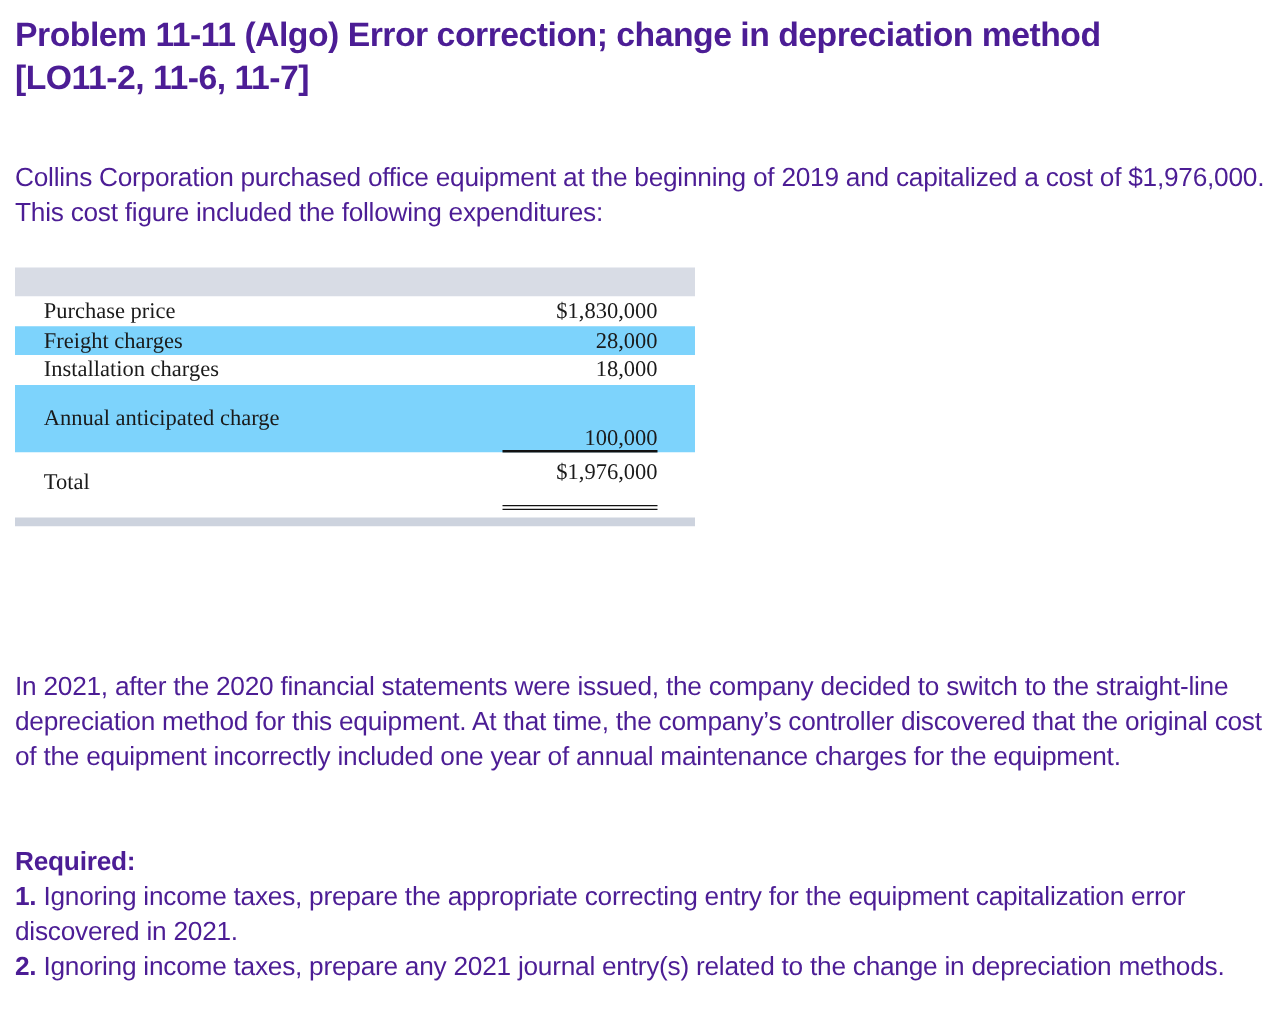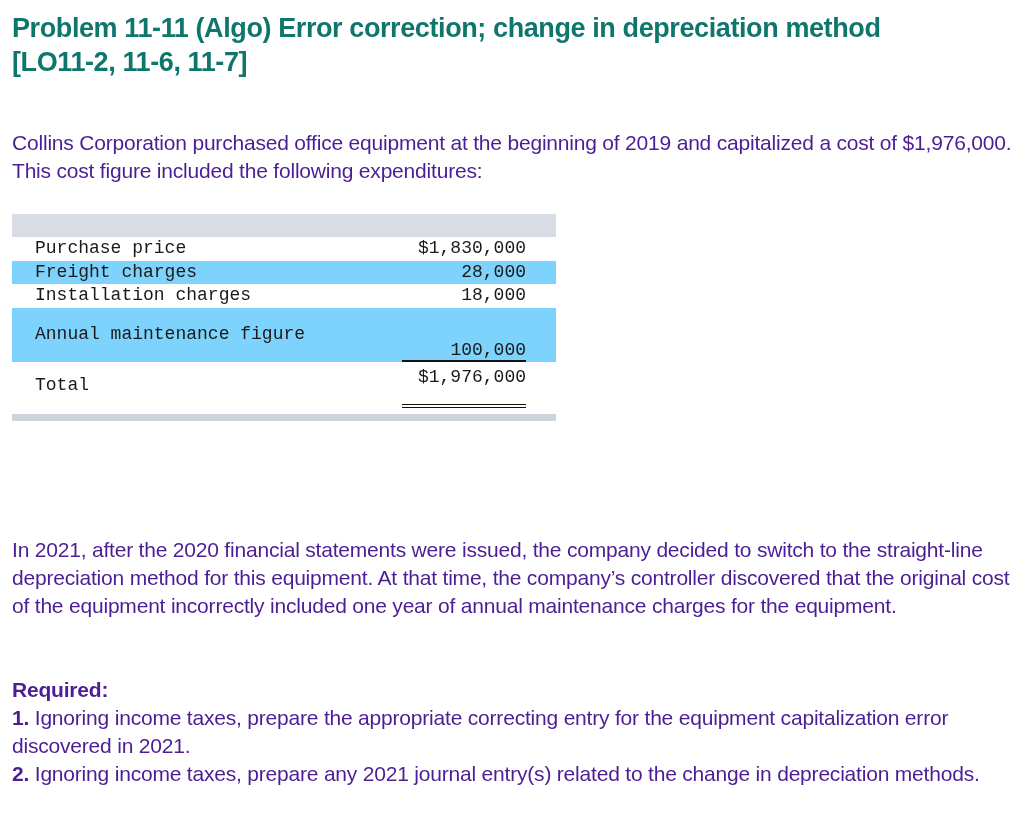--- a/index.html
+++ b/index.html
@@ -20,21 +20,21 @@
       left: 12px;
       top: 0;
       width: 1005px;
     }
     .title {
       font-weight: bold;
       font-size: 27px;
       line-height: 34px;
       margin: 0;
       padding-top: 11px;
-      color: #0f766e;
+      color: #4c1d95;
       letter-spacing: -0.4px;
     }
     .para {
       font-size: 21px;
       line-height: 28px;
       margin: 0;
       color: #4c1d95;
       letter-spacing: -0.2px;
     }
     .intro { position: absolute; top: 129px; left: 0; width: 1005px; }
@@ -50,21 +50,21 @@
       left: 0;
       width: 544px;
     }
     .tbl-head {
       height: 23px;
       background: #d8dce5;
     }
     .tbl {
       width: 544px;
       border-collapse: collapse;
-      font-family: Liberation Mono, monospace;
+      font-family: Liberation Serif, serif;
       font-size: 18px;
       color: #1a1a1a;
     }
     .tbl td {
       padding: 0;
       height: 23.5px;
       line-height: 23.5px;
       white-space: pre;
     }
     .tbl tr.alt td { background: #7dd3fc; }
@@ -121,21 +121,21 @@
         </tr>
         <tr class="alt">
           <td class="lbl">Freight charges</td>
           <td class="amt"><span>28,000</span></td>
         </tr>
         <tr>
           <td class="lbl">Installation charges</td>
           <td class="amt"><span>18,000</span></td>
         </tr>
         <tr class="alt under">
-          <td class="lbl">Annual maintenance figure</td>
+          <td class="lbl">Annual anticipated charge</td>
           <td class="amt"><span>100,000</span></td>
         </tr>
         <tr class="total">
           <td class="lbl">Total</td>
           <td class="amt"><span>$1,976,000</span></td>
         </tr>
       </tbody>
     </table>
     <div class="tbl-foot"></div>
   </div>

